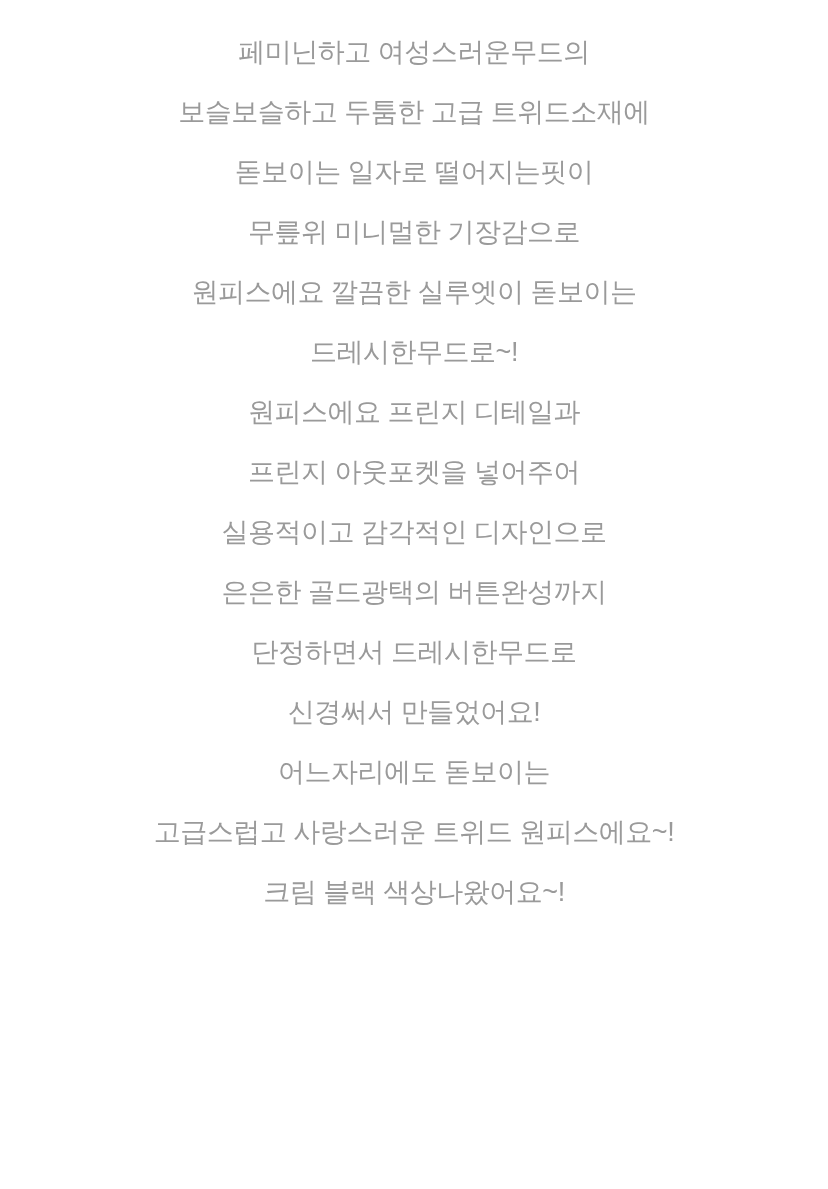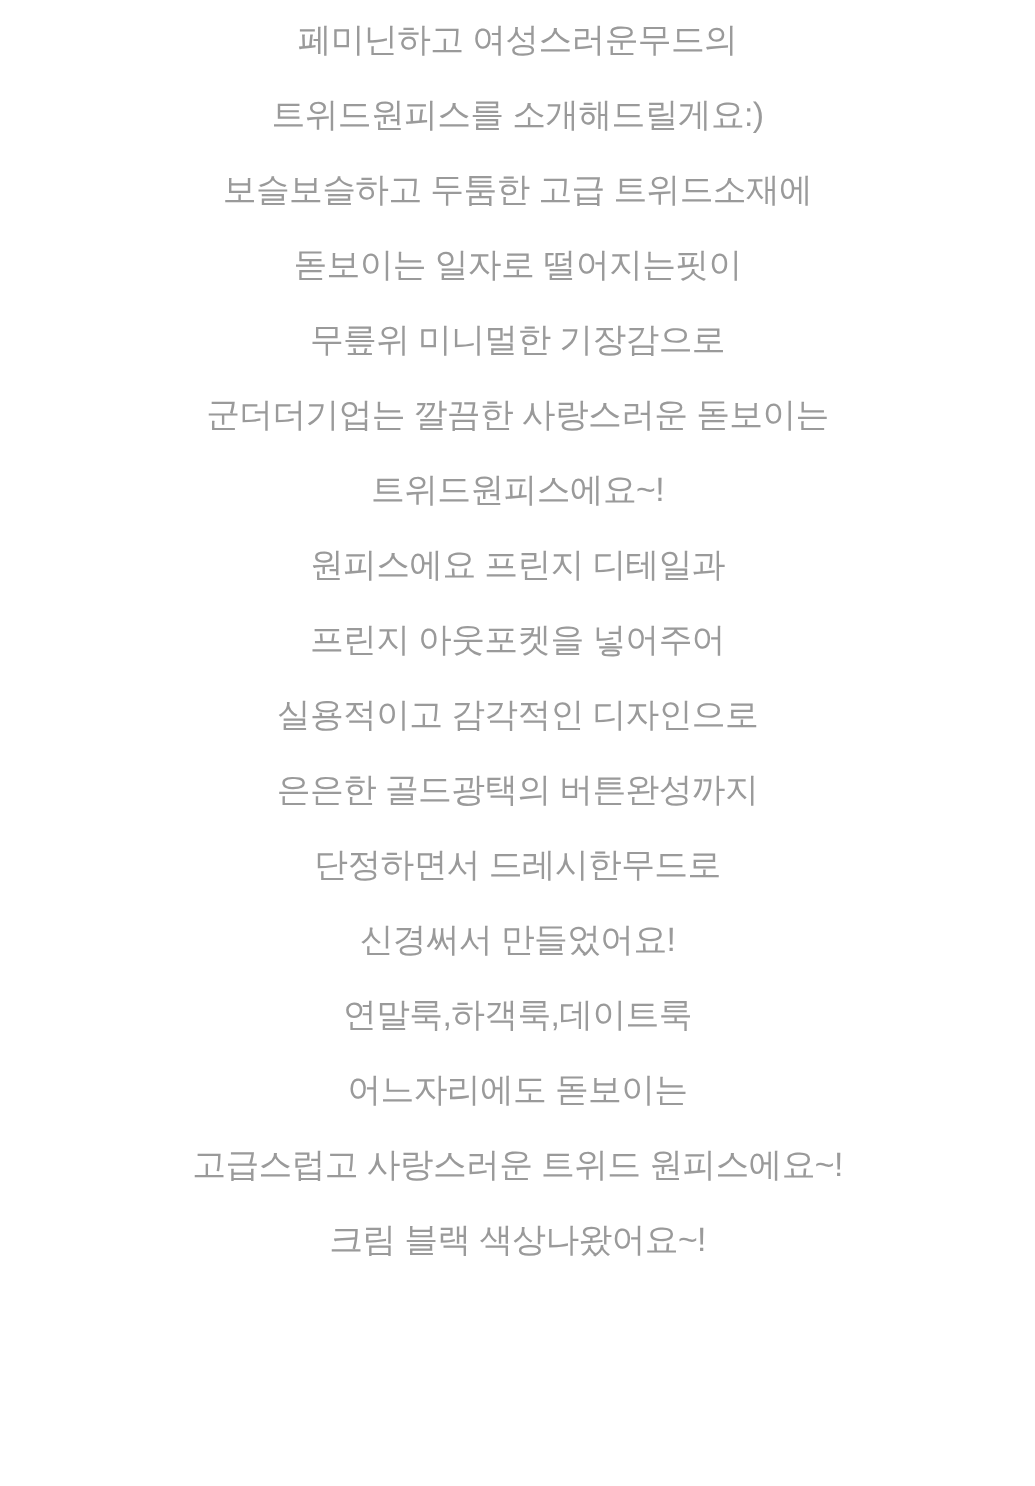--- a/index.html
+++ b/index.html
@@ -9,49 +9,47 @@
   }
   body {
     width: 828px;
     height: 1189px;
     overflow: hidden;
     font-family: "Liberation Sans", "DejaVu Sans", sans-serif;
   }
   .description-body {
     width: 828px;
     height: 1189px;
-    padding-top: 2px;
+    padding-top: 22px;
     box-sizing: border-box;
     text-align: center;
   }
   .text-line {
     margin: 0;
     height: 60px;
     line-height: 60px;
     font-size: 27px;
     font-weight: 400;
     color: #9a9a9a;
     letter-spacing: -0.5px;
     white-space: nowrap;
   }
 </style>
 </head>
 <body>
 
 <div class="description-body">
   <p class="text-line">페미닌하고 여성스러운무드의</p>
-  <p class="text-line">트위드원피스를 소개해드릴게요:)</p>
   <p class="text-line">보슬보슬하고 두툼한 고급 트위드소재에</p>
   <p class="text-line">돋보이는 일자로 떨어지는핏이</p>
   <p class="text-line">무릎위 미니멀한 기장감으로</p>
-  <p class="text-line">군더더기업는 깔끔한 사랑스러운 돋보이는</p>
-  <p class="text-line">트위드원피스에요~!</p>
+  <p class="text-line">원피스에요 깔끔한 실루엣이 돋보이는</p>
+  <p class="text-line">드레시한무드로~!</p>
   <p class="text-line">원피스에요 프린지 디테일과</p>
   <p class="text-line">프린지 아웃포켓을 넣어주어</p>
   <p class="text-line">실용적이고 감각적인 디자인으로</p>
   <p class="text-line">은은한 골드광택의 버튼완성까지</p>
   <p class="text-line">단정하면서 드레시한무드로</p>
   <p class="text-line">신경써서 만들었어요!</p>
-  <p class="text-line">연말룩,하객룩,데이트룩</p>
   <p class="text-line">어느자리에도 돋보이는</p>
   <p class="text-line">고급스럽고 사랑스러운 트위드 원피스에요~!</p>
   <p class="text-line">크림 블랙 색상나왔어요~!</p>
 </div>
 
 </body></html>

